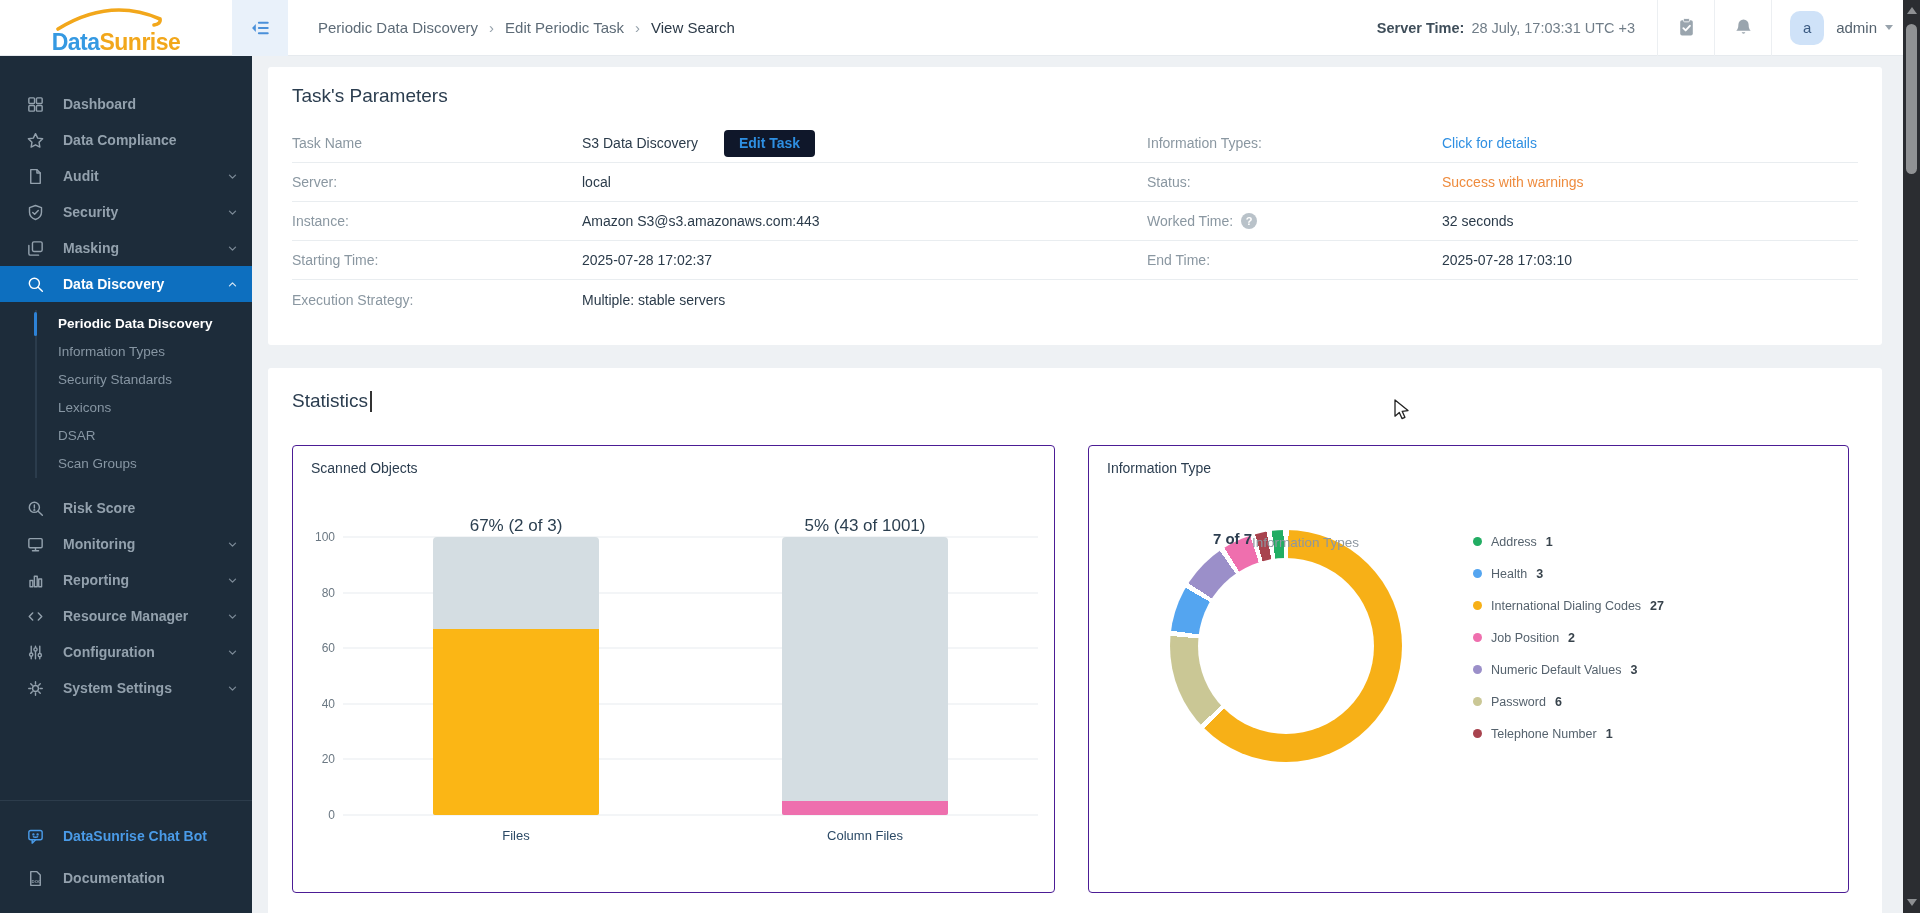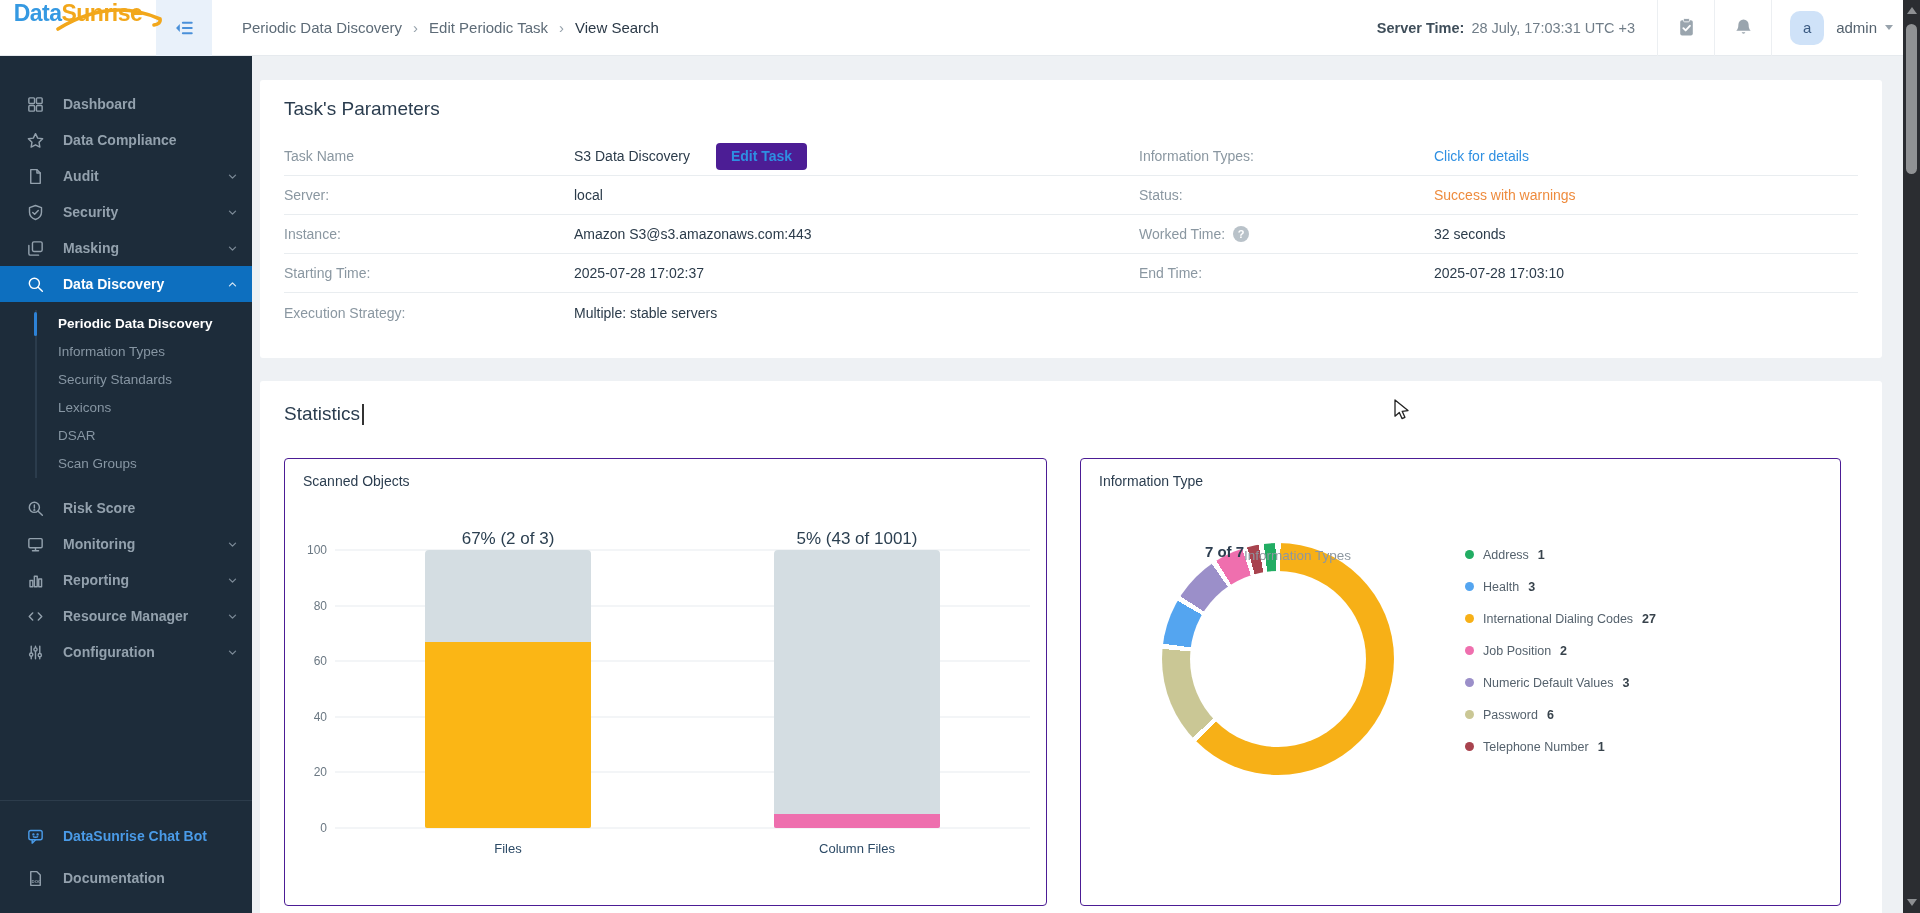--- a/index.html
+++ b/index.html
@@ -6,21 +6,21 @@
   html,body { width:1920px; height:913px; overflow:hidden; font-family:"Liberation Sans", sans-serif; background:#eef1f4; }
 
   
   .scrollbar { position:absolute; right:0; top:0; width:17px; height:913px; background:#2b2d31; z-index:50; }
   .sb-arrow-up { position:absolute; top:7px; left:3.5px; width:0; height:0; border-left:5px solid transparent; border-right:5px solid transparent; border-bottom:7px solid #8e9093; }
   .sb-arrow-down { position:absolute; bottom:7px; left:3.5px; width:0; height:0; border-left:5px solid transparent; border-right:5px solid transparent; border-top:7px solid #8e9093; }
   .sb-thumb { position:absolute; top:24px; left:3px; width:11px; height:150px; background:#909294; border-radius:6px; }
 
   
   .header { position:absolute; left:0; top:0; right:17px; height:56px; background:#fff; border-bottom:1px solid #e6eaee; display:flex; align-items:center; z-index:10; }
-  .logo-box { width:156px; height:56px; display:flex; align-items:flex-start; justify-content:center; position:relative; }
+  .logo-box { width:232px; height:56px; display:flex; align-items:flex-end; justify-content:center; position:relative; }
   .logo-text { font-size:23px; font-weight:bold; letter-spacing:-0.5px; position:relative; }
   .logo-data { color:#3599e2; }
   .logo-sunrise { color:#f2a71b; }
   .logo-arc { position:absolute; left:22px; top:4px; pointer-events:none; }
   .collapse-btn { width:56px; height:56px; background:#e9f1fa; display:flex; align-items:center; justify-content:center; cursor:pointer; }
   .breadcrumb { margin-left:30px; font-size:15px; display:flex; align-items:center; }
   .bc-item { color:#5d6b77; cursor:pointer; }
   .bc-item.current { color:#2b3947; }
   .bc-sep { color:#94a0aa; padding:0 11px; font-size:15px; }
   .header-right { margin-left:auto; display:flex; align-items:center; height:100%; padding-right:0; }
@@ -49,33 +49,33 @@
   .sb-sub-item { height:28px; line-height:28px; padding-left:58px; color:#8796a3; font-size:13.5px; cursor:pointer; position:relative; white-space:nowrap; }
   .sb-sub-item.active { color:#ffffff; font-weight:bold; }
   .sb-sub-item.active::before { content:''; position:absolute; left:34px; top:2px; bottom:2px; width:3px; background:#2d82d6; border-radius:2px; z-index:1; }
   .sb-footer { position:absolute; left:0; right:0; bottom:0; padding:10px 0 14px 0; }
   .sb-footer::before { content:''; display:block; height:1px; background:#2c3c4b; margin:0 0 14px 0; }
   .sb-item.foot { height:42px; }
   .sb-item.hl { color:#4a9be8; }
 
   
   .main { position:absolute; left:252px; top:56px; right:17px; bottom:0; background:#eef1f4; overflow:hidden; }
-  .card { position:absolute; left:8px; right:21px; background:#fff; border-radius:3px;margin-top:13px; }
+  .card { position:absolute; left:16px; right:21px; background:#fff; border-radius:3px; }
   .card-task { top:11px; height:278px; padding:18px 24px 0 24px; }
   .card-title { font-size:19px; font-weight:normal; color:#2b3d4f; }
   .params { display:grid; grid-template-columns:855px 1fr; margin-top:17px; }
   .prow { display:flex; align-items:center; height:39px; border-bottom:1px solid #e9edf0; font-size:14px; }
   .pcol-left .prow:last-child { border-bottom:none; }
   .plabel { width:290px; flex:none; color:#8a97a1; display:flex; align-items:center; }
   .pcol-right .plabel { width:295px; }
   .pvalue { color:#2b3b4a; }
   .pvalue.link { color:#2e8fe2; cursor:pointer; }
   .pvalue.warning { color:#ee8b3d; }
   .help { width:16px; height:16px; border-radius:50%; background:#b9c2c9; color:#fff; font-size:11px; font-weight:bold; display:inline-flex; align-items:center; justify-content:center; margin-left:8px; cursor:pointer; }
-  .edit-btn { margin-left:26px; height:27px; padding:0 15px; background:#4c1d95; color:#2e8fe2; border:none; border-radius:4px; font-size:14px; font-weight:bold; font-family:inherit; cursor:pointer; }
+  .edit-btn { margin-left:26px; height:27px; padding:0 15px; background:#0f172a; color:#2e8fe2; border:none; border-radius:4px; font-size:14px; font-weight:bold; font-family:inherit; cursor:pointer; }
 
   .card-stats { top:312px; height:585px; padding:22px 24px 0 24px; }
   .stats-title { display:inline-flex; align-items:center; }
   .caret { display:inline-block; width:1.5px; height:21px; background:#333; margin-left:2px; }
   .subcard { position:absolute; top:77px; height:448px; border:1px solid #4c1d95; border-radius:4px; background:#fff; }
   .subcard-a { left:24px; width:763px; }
   .subcard-b { left:820px; width:761px; }
   .subcard-title { position:absolute; left:18px; top:14px; font-size:14px; color:#2b3d4f; }
 
   
@@ -297,20 +297,34 @@
       <div class="sb-item">
         <span class="icon">
           <svg width="19" height="19" viewBox="0 0 20 20" fill="none" stroke="currentColor" stroke-width="1.5" stroke-linecap="round" stroke-linejoin="round">
             <path d="M5.5 3.5v13M10 3.5v13M14.5 3.5v13"></path>
             <circle cx="5.5" cy="12.2" r="1.7" fill="#1d2c3a"></circle>
             <circle cx="10" cy="6.8" r="1.7" fill="#1d2c3a"></circle>
             <circle cx="14.5" cy="12.8" r="1.7" fill="#1d2c3a"></circle>
           </svg>
         </span>
         <span class="sb-label">Configuration</span>
+        <span class="sb-chev">
+          <svg viewBox="0 0 20 20" fill="none" stroke="currentColor" stroke-width="2.4" stroke-linecap="round" stroke-linejoin="round">
+            <path d="M4.5 7.5l5.5 5.5 5.5-5.5"></path>
+          </svg>
+        </span>
+      </div>
+      <div class="sb-item">
+        <span class="icon">
+          <svg width="19" height="19" viewBox="0 0 20 20" fill="none" stroke="currentColor" stroke-width="1.5" stroke-linecap="round" stroke-linejoin="round">
+            <circle cx="10" cy="10" r="3.1"></circle>
+            <path d="M10 2.9v2.3M10 14.8v2.3M2.9 10h2.3M14.8 10h2.3M5 5l1.6 1.6M13.4 13.4L15 15M15 5l-1.6 1.6M6.6 13.4L5 15"></path>
+          </svg>
+        </span>
+        <span class="sb-label">System Settings</span>
         <span class="sb-chev">
           <svg viewBox="0 0 20 20" fill="none" stroke="currentColor" stroke-width="2.4" stroke-linecap="round" stroke-linejoin="round">
             <path d="M4.5 7.5l5.5 5.5 5.5-5.5"></path>
           </svg>
         </span>
       </div>
     </div>
   <div class="sb-footer">
       <div class="sb-item foot hl">
         <span class="icon">

